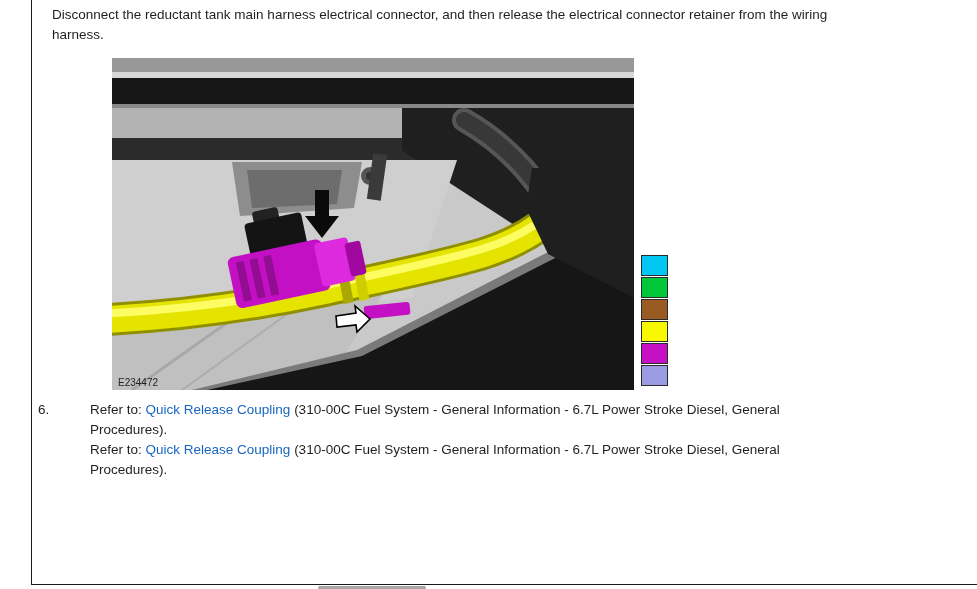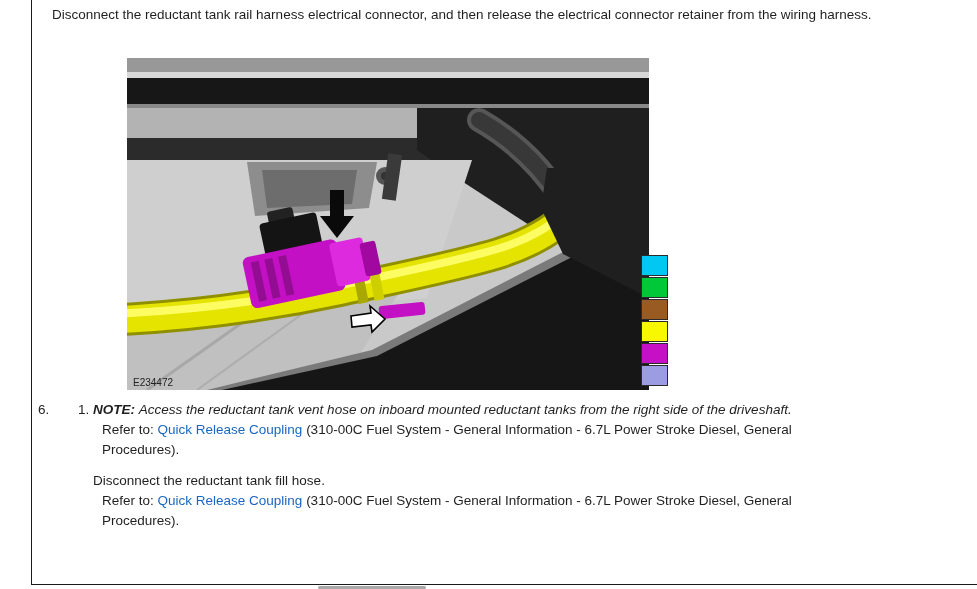--- a/index.html
+++ b/index.html
@@ -47,21 +47,21 @@
     position: absolute;
     left: 52px;
     top: 5px;
     width: 828px;
     margin: 0;
     font-size: 13.5px;
     line-height: 20px;
   }
   .figure {
     position: absolute;
-    left: 111px;
+    left: 96px;
     top: 58px;
     width: 522px;
     height: 332px;
     padding-left: 16px;
   }
   .figure svg { display: block; }
   .legend {
     position: absolute;
     left: 641px;
     top: 255px;
@@ -95,37 +95,37 @@
   .note-label {
     font-weight: bold;
     font-style: italic;
   }
   .note-text { font-style: italic; }
   .action {
     margin: 11px 0 0 15px;
     width: 710px;
   }
   .refer {
-    margin: 0 0 0 24px;
+    margin: 0 0 0 12px;
     width: 710px;
   }
   .link {
     color: #1a66c2;
     cursor: pointer;
     text-decoration: none;
   }
 </style>
 </head>
 <body>
 
 <div class="page">
 
   <div class="left-rule"></div>
 
-  <p class="intro">Disconnect the reductant tank rail harness electrical connector, and then release the electrical connector retainer from the wiring harness.</p>
+  <p class="intro">Disconnect the reductant tank main harness electrical connector, and then release the electrical connector retainer from the wiring harness.</p>
 
   <div class="figure">
     <svg width="522" height="332" viewBox="0 0 522 332" xmlns="http://www.w3.org/2000/svg">
 
       <rect width="522" height="332" fill="#c9c9c9"></rect>
 
       <rect x="0" y="0" width="522" height="18" fill="#989898"></rect>
       <rect x="0" y="14" width="522" height="6" fill="#d8d8d8"></rect>
       <rect x="0" y="20" width="522" height="26" fill="#171717"></rect>
       <rect x="0" y="46" width="522" height="4" fill="#888888"></rect>
@@ -191,29 +191,24 @@
     <div class="swatch" style="background-color: rgb(248, 248, 0);"></div>
     <div class="swatch" style="background-color: rgb(198, 16, 198);"></div>
     <div class="swatch" style="background-color: rgb(156, 156, 226);"></div>
   </div>
 
   <div class="steps">
     <div class="step-num">6.</div>
     <div class="substeps">
 
       <div class="substep">
-        <div class="note-line">
-          <span class="sub-num">1.</span><span class="note-label">NOTE:</span>
-          <span class="note-text">Access the reductant tank vent hose on inboard mounted reductant tanks from the right side of the driveshaft.</span>
-        </div>
         <p class="refer"><span>Refer to: </span><a class="link" style="color: rgb(26, 102, 194);">Quick Release Coupling</a><span> (310-00C Fuel System - General Information - 6.7L Power Stroke Diesel, General Procedures).</span></p>
       </div>
 
       <div class="substep">
-        <p class="action">Disconnect the reductant tank fill hose.</p>
         <p class="refer"><span>Refer to: </span><a class="link" style="color: rgb(26, 102, 194);">Quick Release Coupling</a><span> (310-00C Fuel System - General Information - 6.7L Power Stroke Diesel, General Procedures).</span></p>
       </div>
 
     </div>
   </div>
 
   <div class="bottom-rule"></div>
   <div class="hscroll-thumb"></div>
 
 </div>

